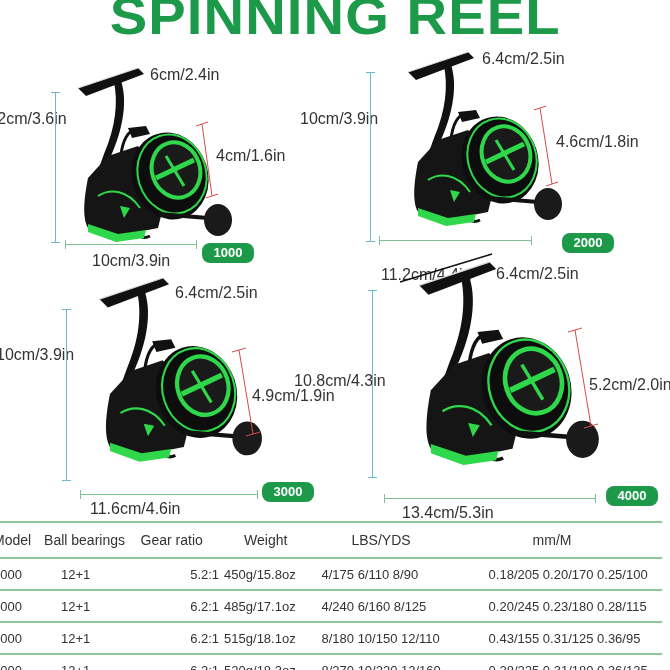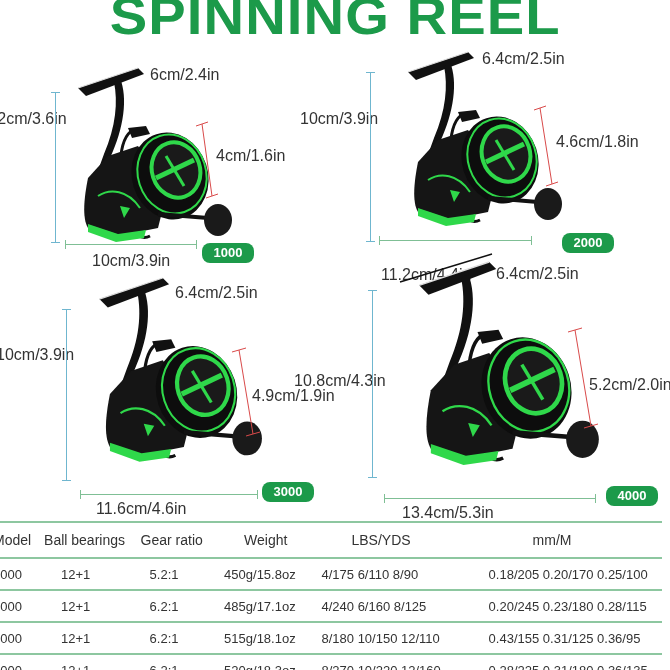--- a/index.html
+++ b/index.html
@@ -17,21 +17,21 @@
   .hline::before, .hline::after { content: ""; position: absolute; top: -4px; width: 1px; height: 9px; background: #7fbf95; }
   .hline::before { left: 0; } .hline::after { right: 0; }
   .badge { position: absolute; width: 52px; height: 20px; border-radius: 8px; background: #1c9a4a;
            color: #fff; font-weight: bold; font-size: 13px; text-align: center; line-height: 20px; }
   svg.reel { position: absolute; overflow: visible; }
   table.spec { position: absolute; left: -8px; top: 521px; border-collapse: collapse; font-size: 13px; color: #333; }
   table.spec th { font-weight: normal; font-size: 14px; height: 32px; text-align: left; }
   table.spec td { height: 28px; }
   table.spec tr { border-bottom: 2px solid #8dc7a0; }
   table.spec thead tr { border-top: 2px solid #8dc7a0; }
-  .c0 { width: 50px; } .c1 { width: 98px; } .c2 { width: 82px; } .c3 { width: 96px; }
+  .c0 { width: 50px; } .c1 { width: 98px; } .c2 { width: 82px; text-align: right; } .c3 { width: 96px; }
   .c4 { width: 170px; } .c5 { width: 180px; }
   td.c1 { padding-left: 18px; width: 80px; }
   td.c2 { padding-left: 10px; width: 72px; }
   td.c3 { padding-left: 4px; width: 92px; }
   td.c4 { padding-left: 6px; width: 164px; margin-left: 28px; }
   th.c4 { padding-left: 36px; width: 134px; }
   th.c5 { padding-left: 52px; width: 128px; }
   td.c5 { padding-left: 8px; }
 </style>
 </head>
@@ -113,21 +113,21 @@
   <div class="dim" style="left:175px;top:284px;">6.4cm/2.5in</div>
   <div class="dim" style="left:-4px;top:346px;">10cm/3.9in</div>
   <div class="vline" style="left:66px;top:309px;height:172px;"></div>
   <div class="dim" style="left:252px;top:387px;">4.9cm/1.9in</div>
   <svg class="reel" style="left:226px;top:348px;" width="40" height="92">
     <line x1="13" y1="2" x2="27" y2="86" stroke="#d94a4a" stroke-width="1"></line>
     <line x1="6" y1="4" x2="20" y2="0" stroke="#d94a4a"></line>
       <line x1="20" y1="88" x2="34" y2="84" stroke="#d94a4a"></line>
   </svg>
   <div class="hline" style="left:80px;top:494px;width:178px;"></div>
-  <div class="dim" style="left:96px;top:500px;">11.6cm/4.6in</div>
+  <div class="dim" style="left:90px;top:500px;">11.6cm/4.6in</div>
   <div class="badge" style="left:262px;top:482px;">3000</div>
 </div>
 
 <div class="panel">
   <svg class="reel" style="left:395px;top:262px;" width="200" height="210" viewBox="0 0 170 180">
       <use href="#reelshape"></use>
     </svg>
   <div class="dim" style="left:496px;top:265px;">6.4cm/2.5in</div>
   <div class="dim" style="left:294px;top:340px;margin-top:32px;">10.8cm/4.3in</div>
   <div class="vline" style="left:372px;top:290px;height:188px;"></div>

